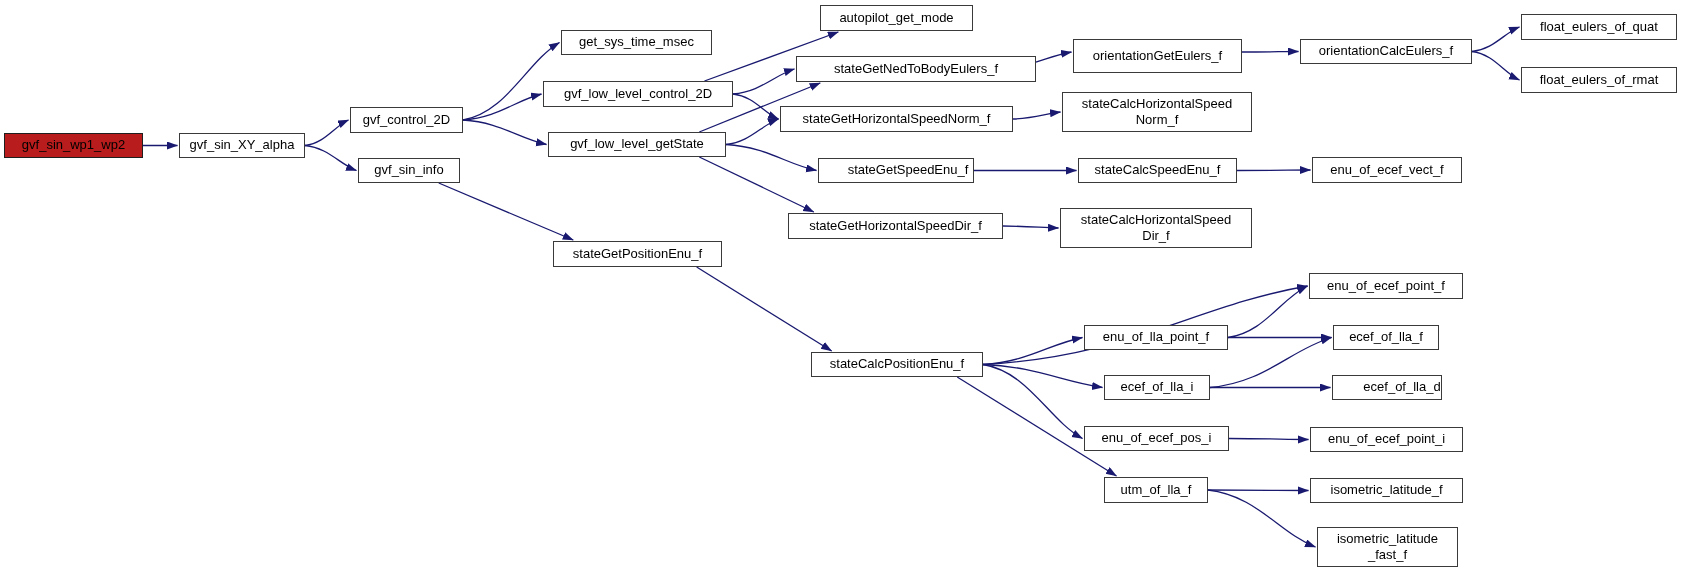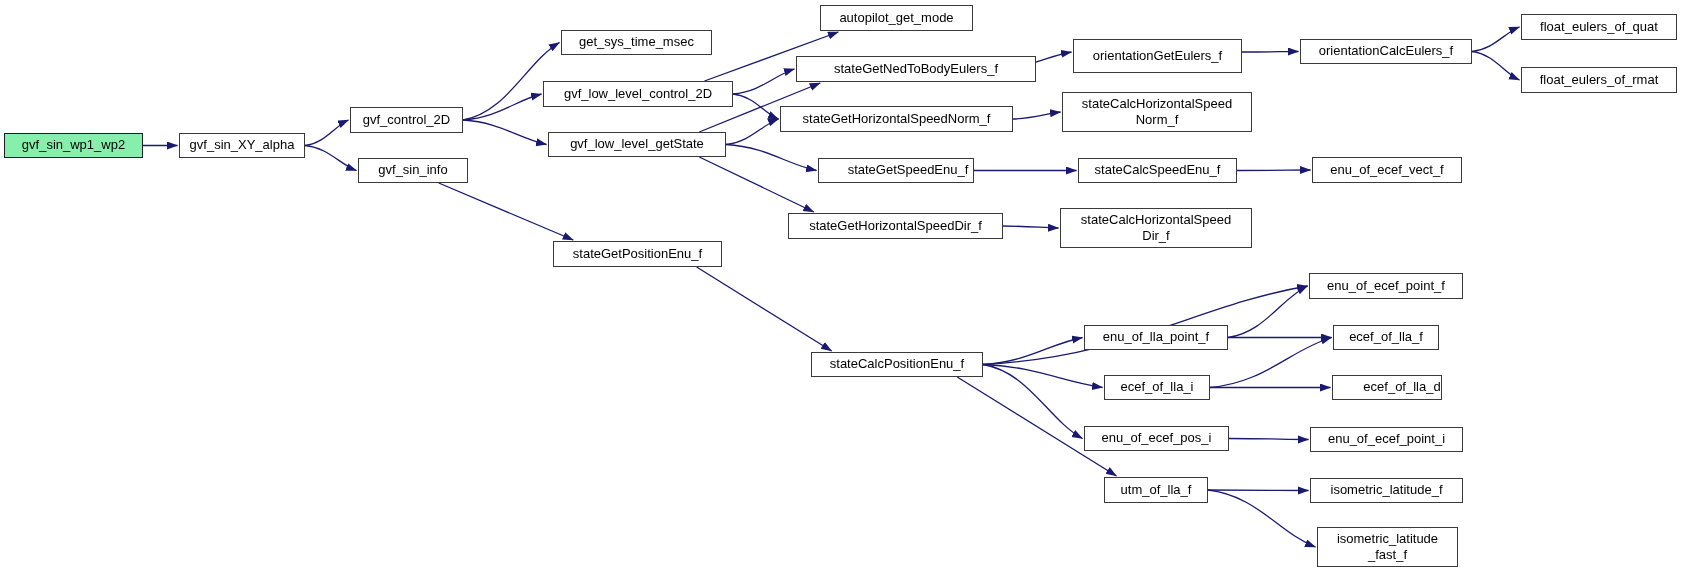--- a/index.html
+++ b/index.html
@@ -31,21 +31,21 @@
     line-height: 1.25;
     display: flex;
     flex-direction: column;
     align-items: center;
     justify-content: center;
     text-align: center;
     white-space: nowrap;
     cursor: pointer;
   }
   .node.highlight {
-    background: #86efac;
+    background: #b91c1c;
     border-color: #1f1f1f;
     cursor: default;
   }
   .edge-path {
     fill: none;
     stroke-width: 1.3px;
   }
 </style>
 </head>
 <body>
@@ -98,21 +98,21 @@
   <div id="nodes">
       <div class="node highlight" style="left: 4px; top: 133px; width: 139px; height: 25px;">
         <div>gvf_sin_wp1_wp2</div>
       </div>
       <div class="node" style="left: 179px; top: 133px; width: 126px; height: 25px;">
         <div>gvf_sin_XY_alpha</div>
       </div>
       <div class="node" style="left: 350px; top: 107px; width: 113px; height: 26px;">
         <div>gvf_control_2D</div>
       </div>
-      <div class="node" style="left: 358px; top: 158px; width: 110px; height: 25px;">
+      <div class="node" style="left: 358px; top: 158px; width: 102px; height: 25px;">
         <div>gvf_sin_info</div>
       </div>
       <div class="node" style="left: 561px; top: 30px; width: 151px; height: 25px;">
         <div>get_sys_time_msec</div>
       </div>
       <div class="node" style="left: 543px; top: 81px; width: 190px; height: 26px;">
         <div>gvf_low_level_control_2D</div>
       </div>
       <div class="node" style="left: 548px; top: 132px; width: 178px; height: 25px;">
         <div>gvf_low_level_getState</div>

